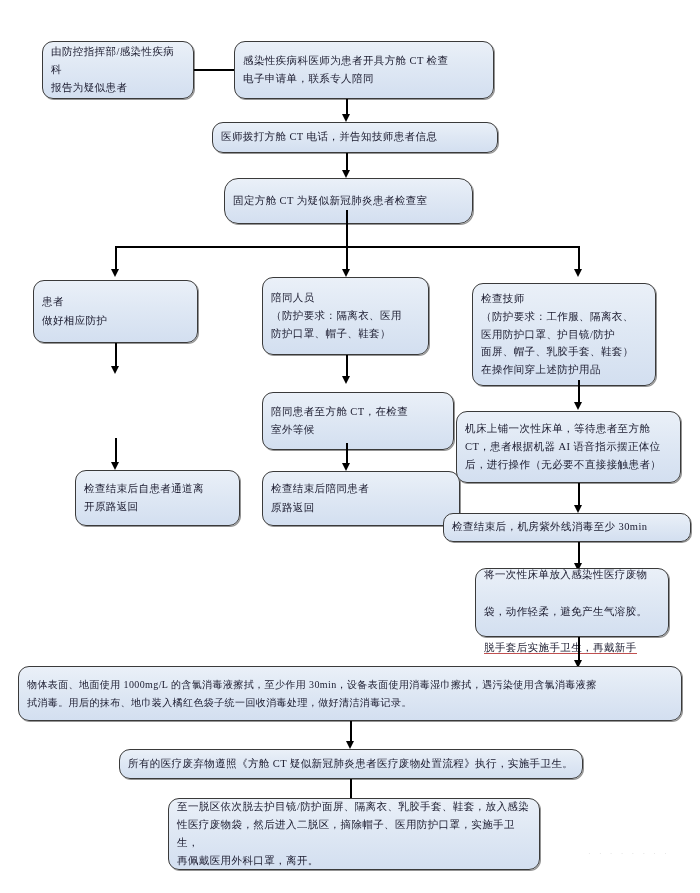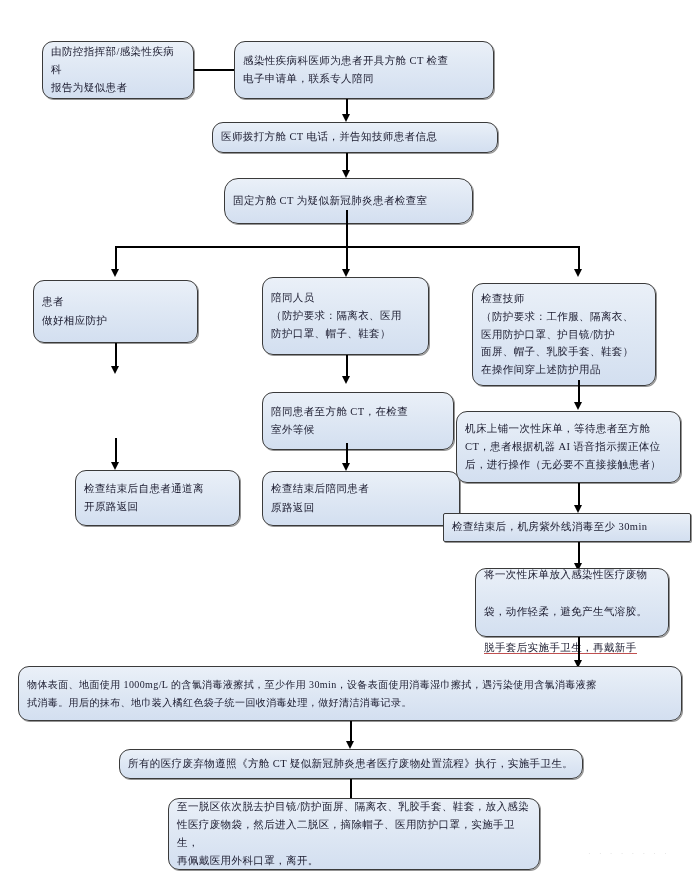--- a/index.html
+++ b/index.html
@@ -28,21 +28,21 @@
     border: 1px solid #3a3a3a;
     border-radius: 11px;
     background: linear-gradient(to bottom, #eaf0f8 0%, #dfe8f4 45%, #d3dff0 100%);
     color: #1a1a2e;
     font-size: 10.5px;
     line-height: 1.72;
     letter-spacing: 0.4px;
     padding: 4px 8px;
     box-shadow: 1px 1px 0 rgba(60,60,60,0.55);
   }
-  .node.sharp { border-radius: 2px; }
+  .node.sharp { border-radius: 10px; }
   .node .txt { display: block; width: 100%; white-space: pre-line; }
 
   
   .vline, .hline {
     position: absolute;
     background: #000000;
   }
   .vline { width: 2px; }
   .hline { height: 2px; }
   .arrowhead {

